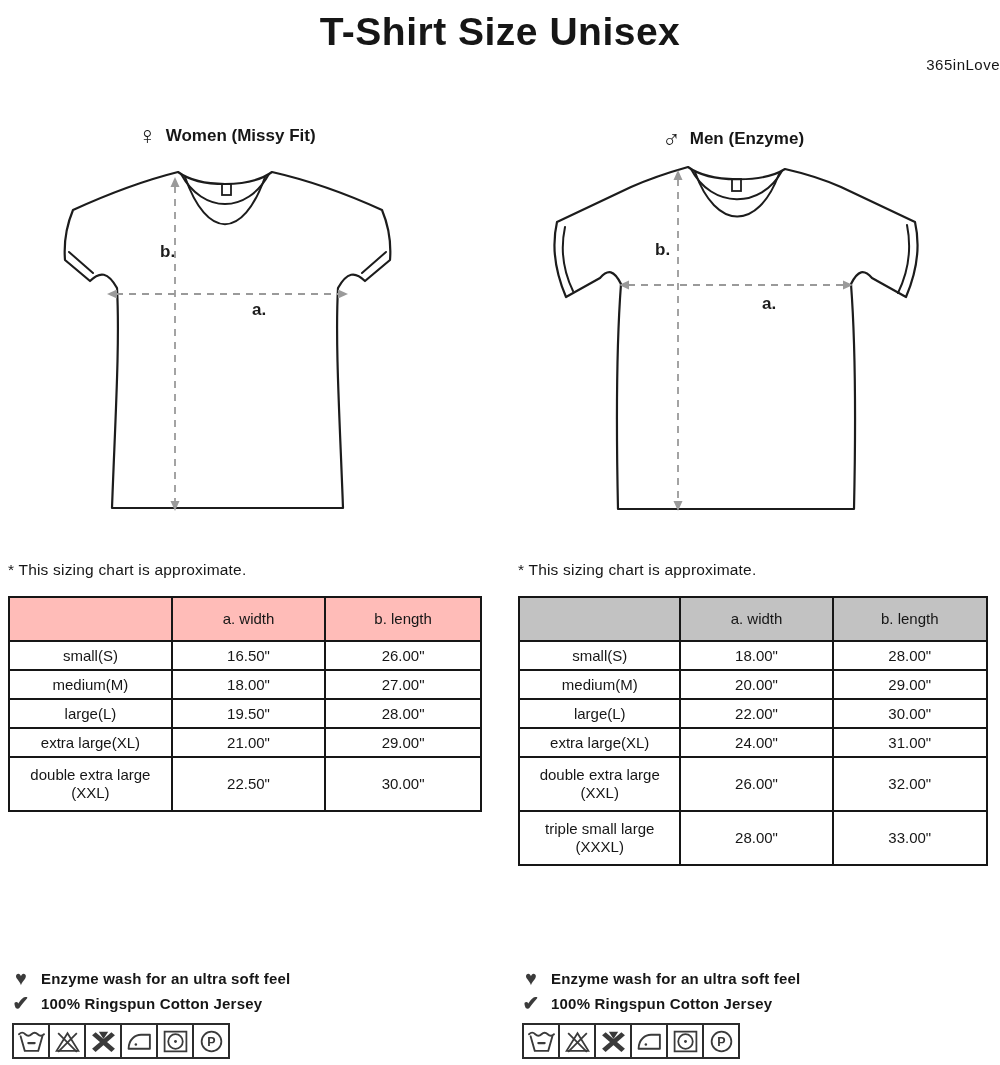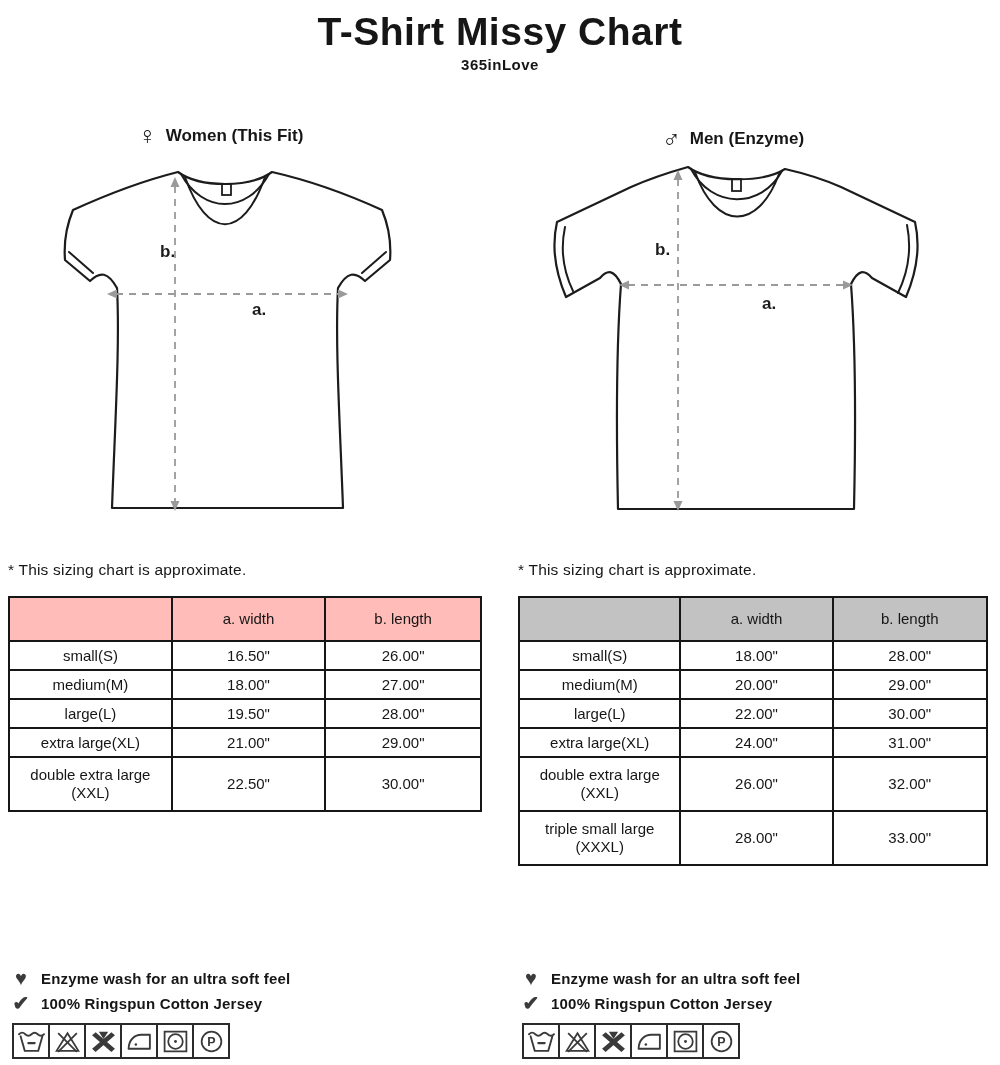--- a/index.html
+++ b/index.html
@@ -2,22 +2,22 @@
 <html><head>
 <meta charset="utf-8">
 <style>
   * { margin:0; padding:0; box-sizing:border-box; }
   html,body { background:#ffffff; }
   body { font-family:"Liberation Sans", sans-serif; color:#161616; }
   .page { position:relative; width:1000px; height:1065px; background:#fff; overflow:hidden; }
 
   .title { position:absolute; top:10px; left:0; width:100%; text-align:center;
            font-size:39px; font-weight:700; letter-spacing:.5px; }
-  .subtitle { position:absolute; top:56px; left:0; width:100%; text-align:center;
-              font-size:15px; font-weight:700; letter-spacing:.5px; }
+  .subtitle { position:absolute; top:56px; left:0; width:100%; text-align:right;
+              font-size:15px; font-weight:400; letter-spacing:.5px; }
 
   .col-heading { position:absolute; display:flex; align-items:center; gap:9px;
                  font-size:17px; font-weight:700; }
   .col-heading .gender { font-size:25px; font-weight:700; line-height:1; }
   .heading-women { left:138px; top:123px; }
   .heading-men   { left:662px; top:126px; }
 
   .shirt-svg { position:absolute; }
   .shirt-women { left:60px;  top:164px; }
   .shirt-men   { left:538px; top:157px; }
@@ -52,26 +52,26 @@
   .care-men   { left:522px; top:1023px; }
   .care-box { width:38px; height:36px; border:2px solid #2b2b2b; margin-left:-2px;
               display:flex; align-items:center; justify-content:center; background:#fff; }
   .care-box:first-child { margin-left:0; }
 </style>
 </head>
 <body>
 
 <div class="page">
 
-  <div class="title">T-Shirt Missy Chart</div>
+  <div class="title">T-Shirt Size Unisex</div>
   <div class="subtitle">365inLove</div>
 
   <div class="col-heading heading-women">
     <span class="gender">♀</span>
-    <span>Women (This Fit)</span>
+    <span>Women (Missy Fit)</span>
   </div>
 
   <div class="col-heading heading-men">
     <span class="gender">♂</span>
     <span>Men (Enzyme)</span>
   </div>
 
   <svg class="shirt-svg shirt-women" width="335" height="352" viewBox="0 0 335 352">
     <g fill="#ffffff" stroke="#1c1c1c" stroke-width="2.2" stroke-linejoin="round" stroke-linecap="round">
       <path d="M118,8

